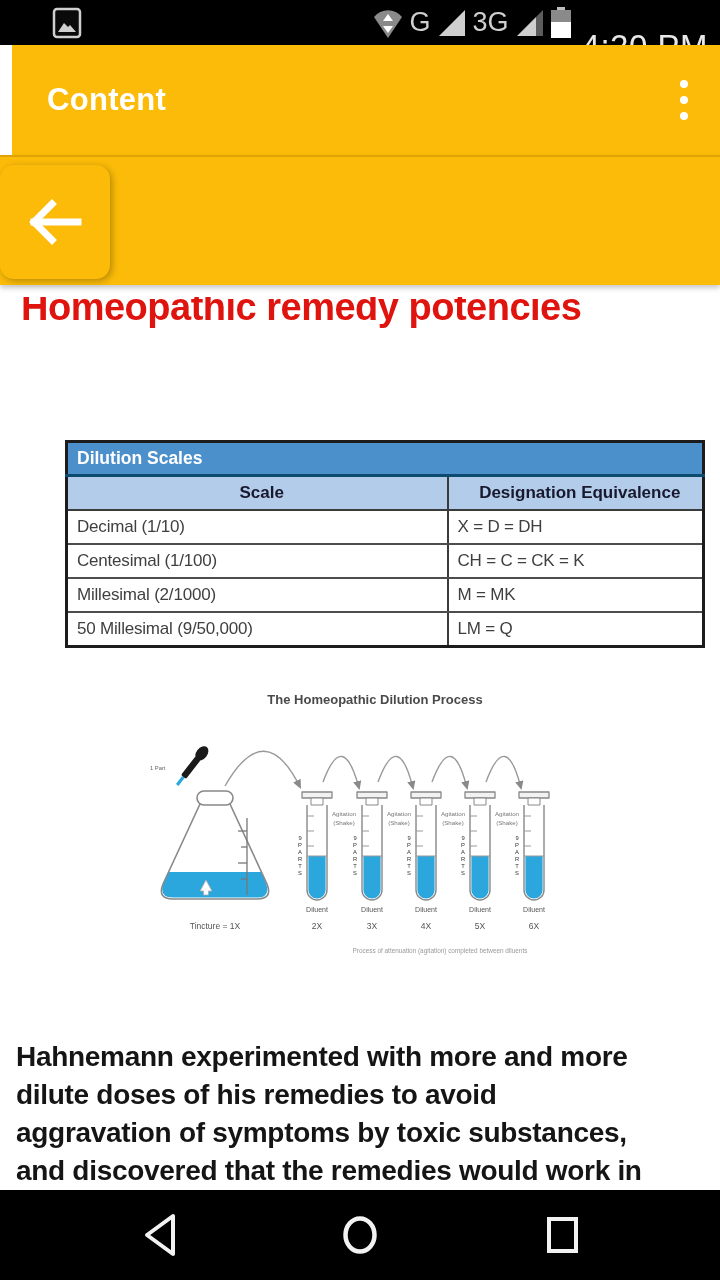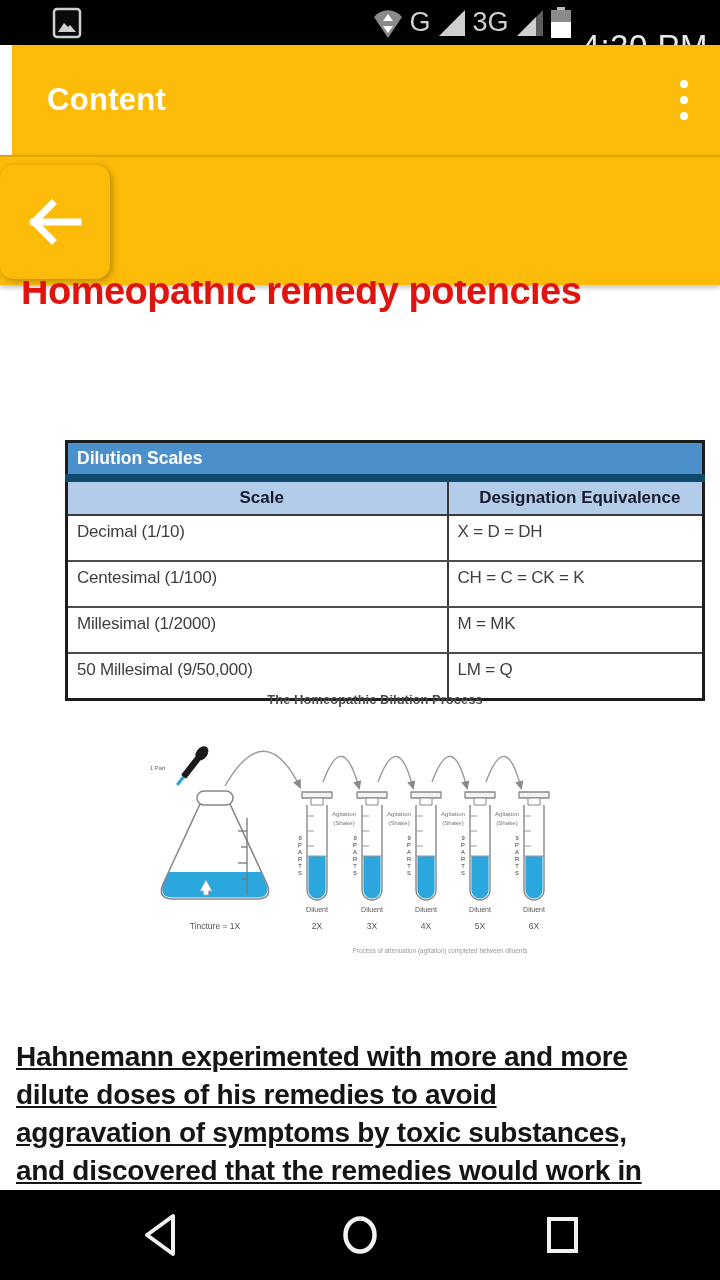--- a/index.html
+++ b/index.html
@@ -22,43 +22,43 @@
   .overflow-btn i{width:8px;height:8px;border-radius:50%;background:#fff;display:block;}
 
   
   .sub-bar{position:absolute;top:155px;left:0;width:720px;height:130px;background:#FBBB08;
            border-top:2px solid #dfa303;box-shadow:0 3px 5px rgba(0,0,0,0.22);}
   .back-card{position:absolute;left:0;top:8px;width:110px;height:114px;background:#FBBB08;
              border-radius:14px;box-shadow:2px 2px 7px rgba(0,0,0,0.28);display:flex;
              align-items:center;justify-content:center;cursor:pointer;}
 
   
-  .heading-clip{position:absolute;top:281px;left:0;width:616px;height:53px;overflow:hidden;}
+  .heading-clip{position:absolute;top:297px;left:0;width:616px;height:53px;overflow:hidden;}
   .heading-text{margin:-11px 0 0 21px;font-size:38px;font-weight:700;color:#E0140F;
                 letter-spacing:-0.5px;line-height:1.15;white-space:nowrap;}
 
   
   .dilution-table{position:absolute;top:440px;left:65px;width:637px;border-collapse:collapse;
                   border:3px solid #1c1c1c;table-layout:fixed;}
   .dilution-table .t-title{background:#4B90CA;color:#fff;font-size:17.5px;font-weight:700;
-                  text-align:left;padding:5px 0 5px 9px;border-bottom:8px solid #0c4a6e;}
+                  text-align:left;padding:5px 0 5px 9px;border-bottom:3px solid #0c4a6e;}
   .dilution-table th.colhead{background:#B3CCE9;color:#18182e;font-size:17px;font-weight:700;
                   text-align:center;padding:6px 0 6px 9px;border-bottom:2px solid #3a3a3a;}
-  .dilution-table td{font-size:17px;color:#3f3f3f;padding:6px 0 18px 9px;letter-spacing:-0.2px;
+  .dilution-table td{font-size:17px;color:#3f3f3f;padding:6px 0 6px 9px;letter-spacing:-0.2px;
                   border-bottom:2px solid #4d4d4d;background:#fff;}
   .dilution-table tr:last-child td{border-bottom:none;}
   .dilution-table .c2{border-left:2px solid #3a3a3a;}
   .dilution-table col.col1{width:381px;} .dilution-table col.col2{width:256px;}
 
   
   .figure-svg{position:absolute;left:140px;top:688px;}
 
   
   .paragraph{position:absolute;top:1038px;left:16px;width:692px;color:#151515;
-             font-size:28px;font-weight:700;line-height:38px;letter-spacing:-0.3px;text-decoration:underline;}
+             font-size:28px;font-weight:700;line-height:38px;letter-spacing:-0.3px;}
 
   
   .nav-bar{position:absolute;top:1190px;left:0;width:720px;height:90px;background:#000;}
   .nav-btn{position:absolute;top:0;width:120px;height:90px;display:flex;align-items:center;
            justify-content:center;cursor:pointer;}
   .nav-back{left:100px;} .nav-home{left:300px;} .nav-recents{left:503px;}
 </style>
 </head>
 <body>
 
@@ -134,21 +134,21 @@
       </tr>
       <tr>
         <td>Decimal (1/10)</td>
         <td class="c2">X = D = DH</td>
       </tr>
       <tr>
         <td>Centesimal (1/100)</td>
         <td class="c2">CH = C = CK = K</td>
       </tr>
       <tr>
-        <td>Millesimal (1/2000)</td>
+        <td>Millesimal (2/1000)</td>
         <td class="c2">M = MK</td>
       </tr>
       <tr>
         <td>50 Millesimal (9/50,000)</td>
         <td class="c2">LM = Q</td>
       </tr>
     </tbody>
       </table>
 
     <svg class="figure-svg" width="470" height="280" viewBox="0 0 470 280">

